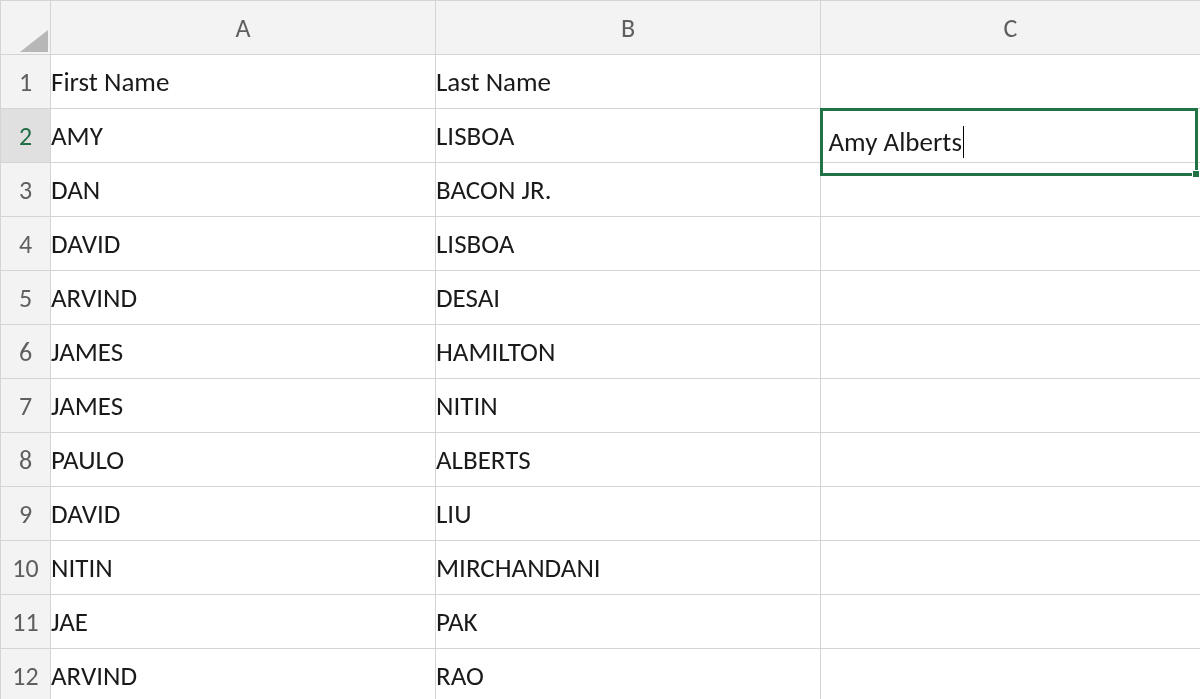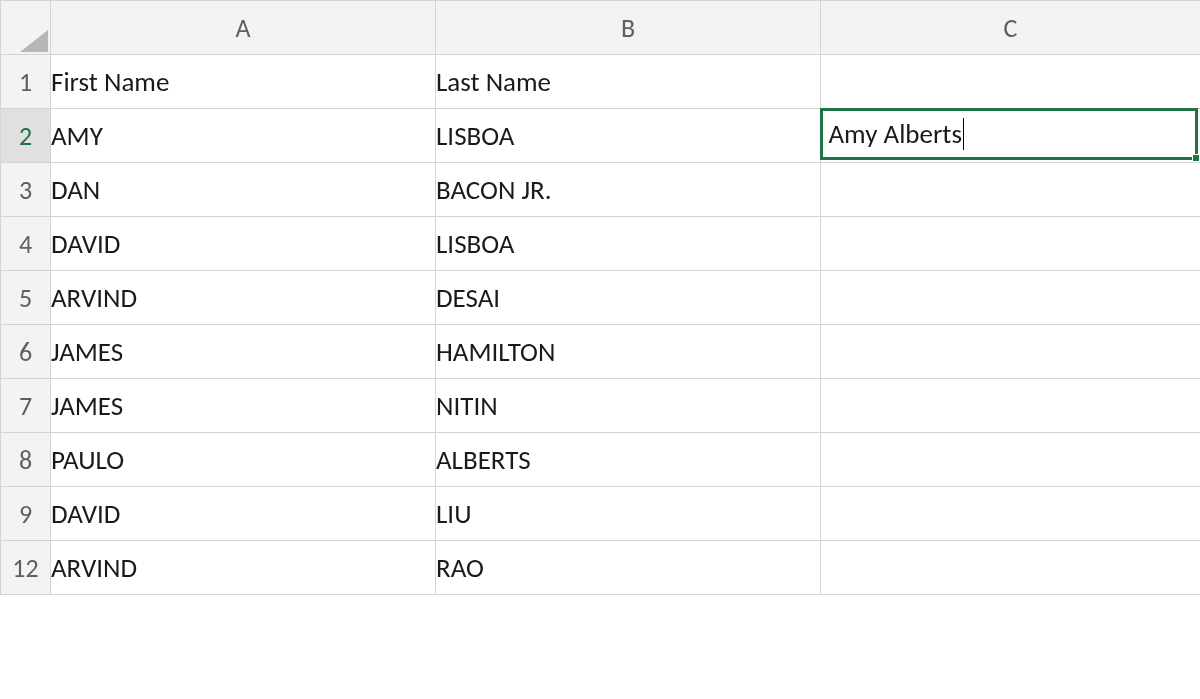--- a/index.html
+++ b/index.html
@@ -184,30 +184,42 @@
         <td class="cell">PAULO</td>
         <td class="cell">ALBERTS</td>
         <td class="cell"></td>
       </tr>
       <tr>
         <th class="rowhead">9</th>
         <td class="cell">DAVID</td>
         <td class="cell">LIU</td>
         <td class="cell"></td>
       </tr>
+      <tr>
+        <th class="rowhead">10</th>
+        <td class="cell">NITIN</td>
+        <td class="cell">MIRCHANDANI</td>
+        <td class="cell"></td>
+      </tr>
+      <tr>
+        <th class="rowhead">11</th>
+        <td class="cell">JAE</td>
+        <td class="cell">PAK</td>
+        <td class="cell"></td>
+      </tr>
       <tr class="partial">
         <th class="rowhead">12</th>
         <td class="cell">ARVIND</td>
         <td class="cell">RAO</td>
         <td class="cell"></td>
       </tr>
     </tbody>
   </table>
 
-  <div class="active-cell" id="active-overlay" style="left: 819.5px; top: 107.5px; width: 378px; height: 52px;">
+  <div class="active-cell" id="active-overlay" style="left: 819.5px; top: 107.5px; width: 378px; height: 68px;">
     <div class="active-input">
       <span>Amy Alberts</span>
         <span class="caret"></span>
     </div>
     <div class="fill-handle"></div>
   </div>
 
 </div>
 
 </body></html>

